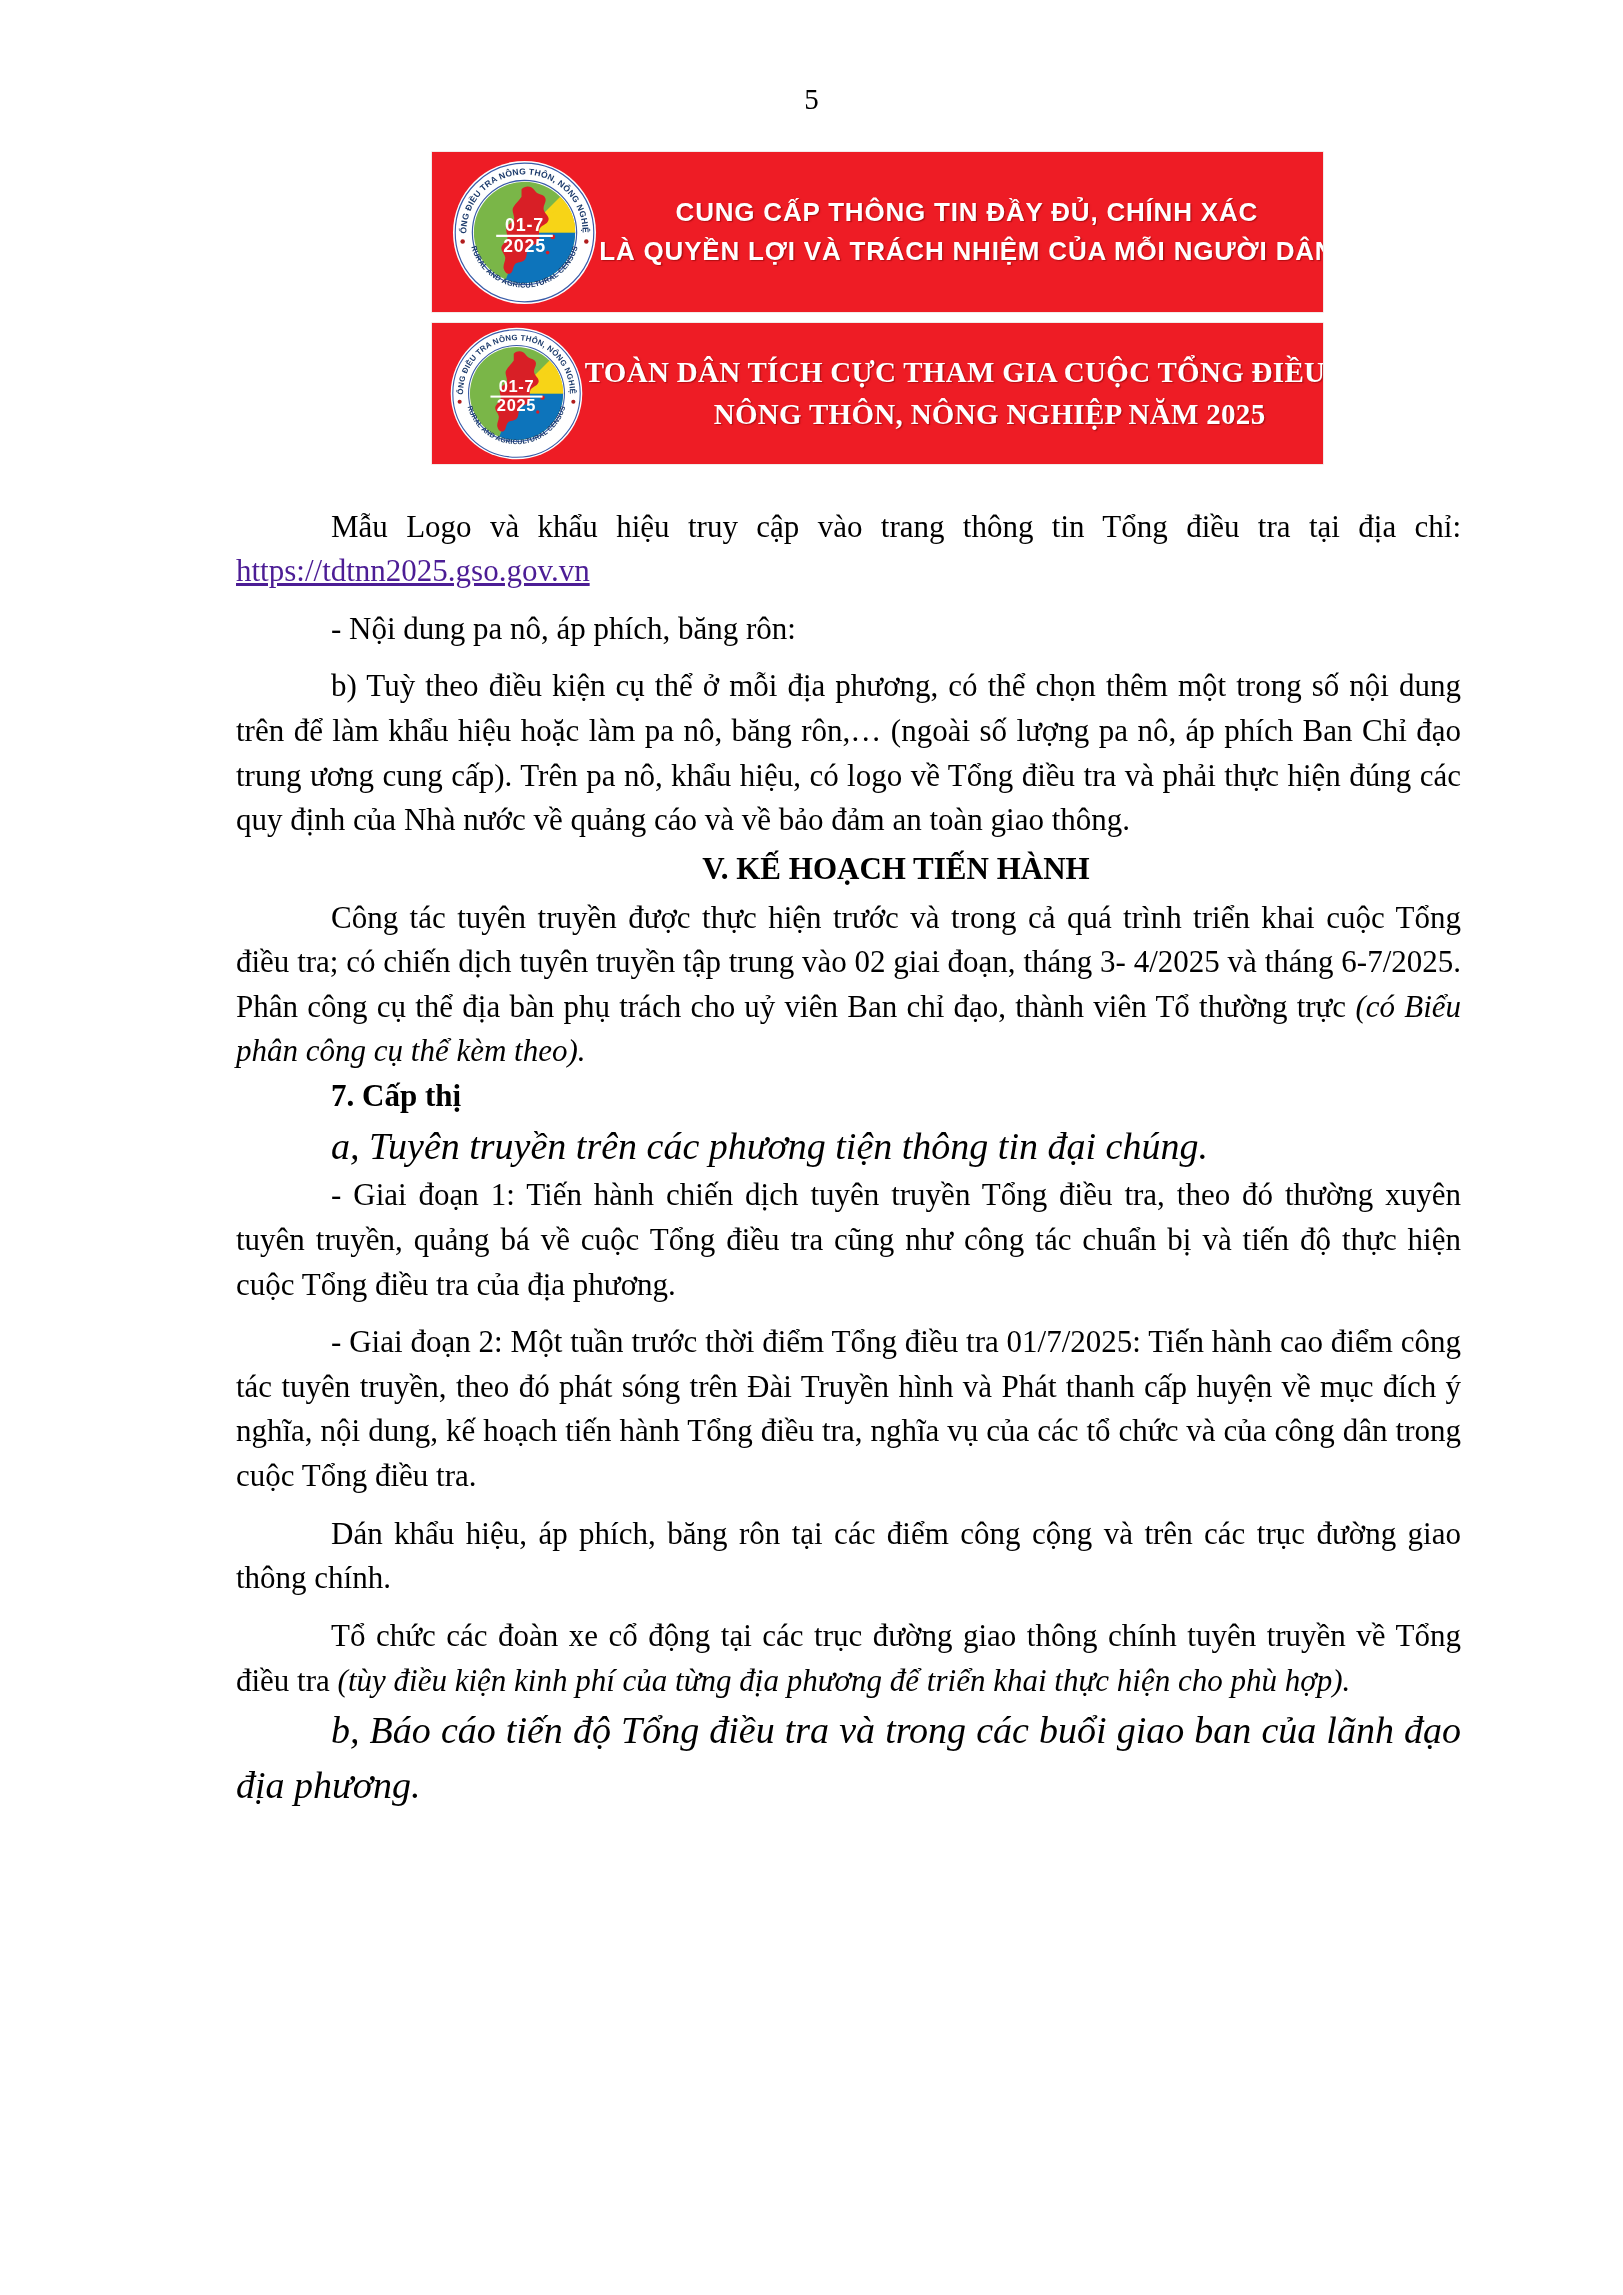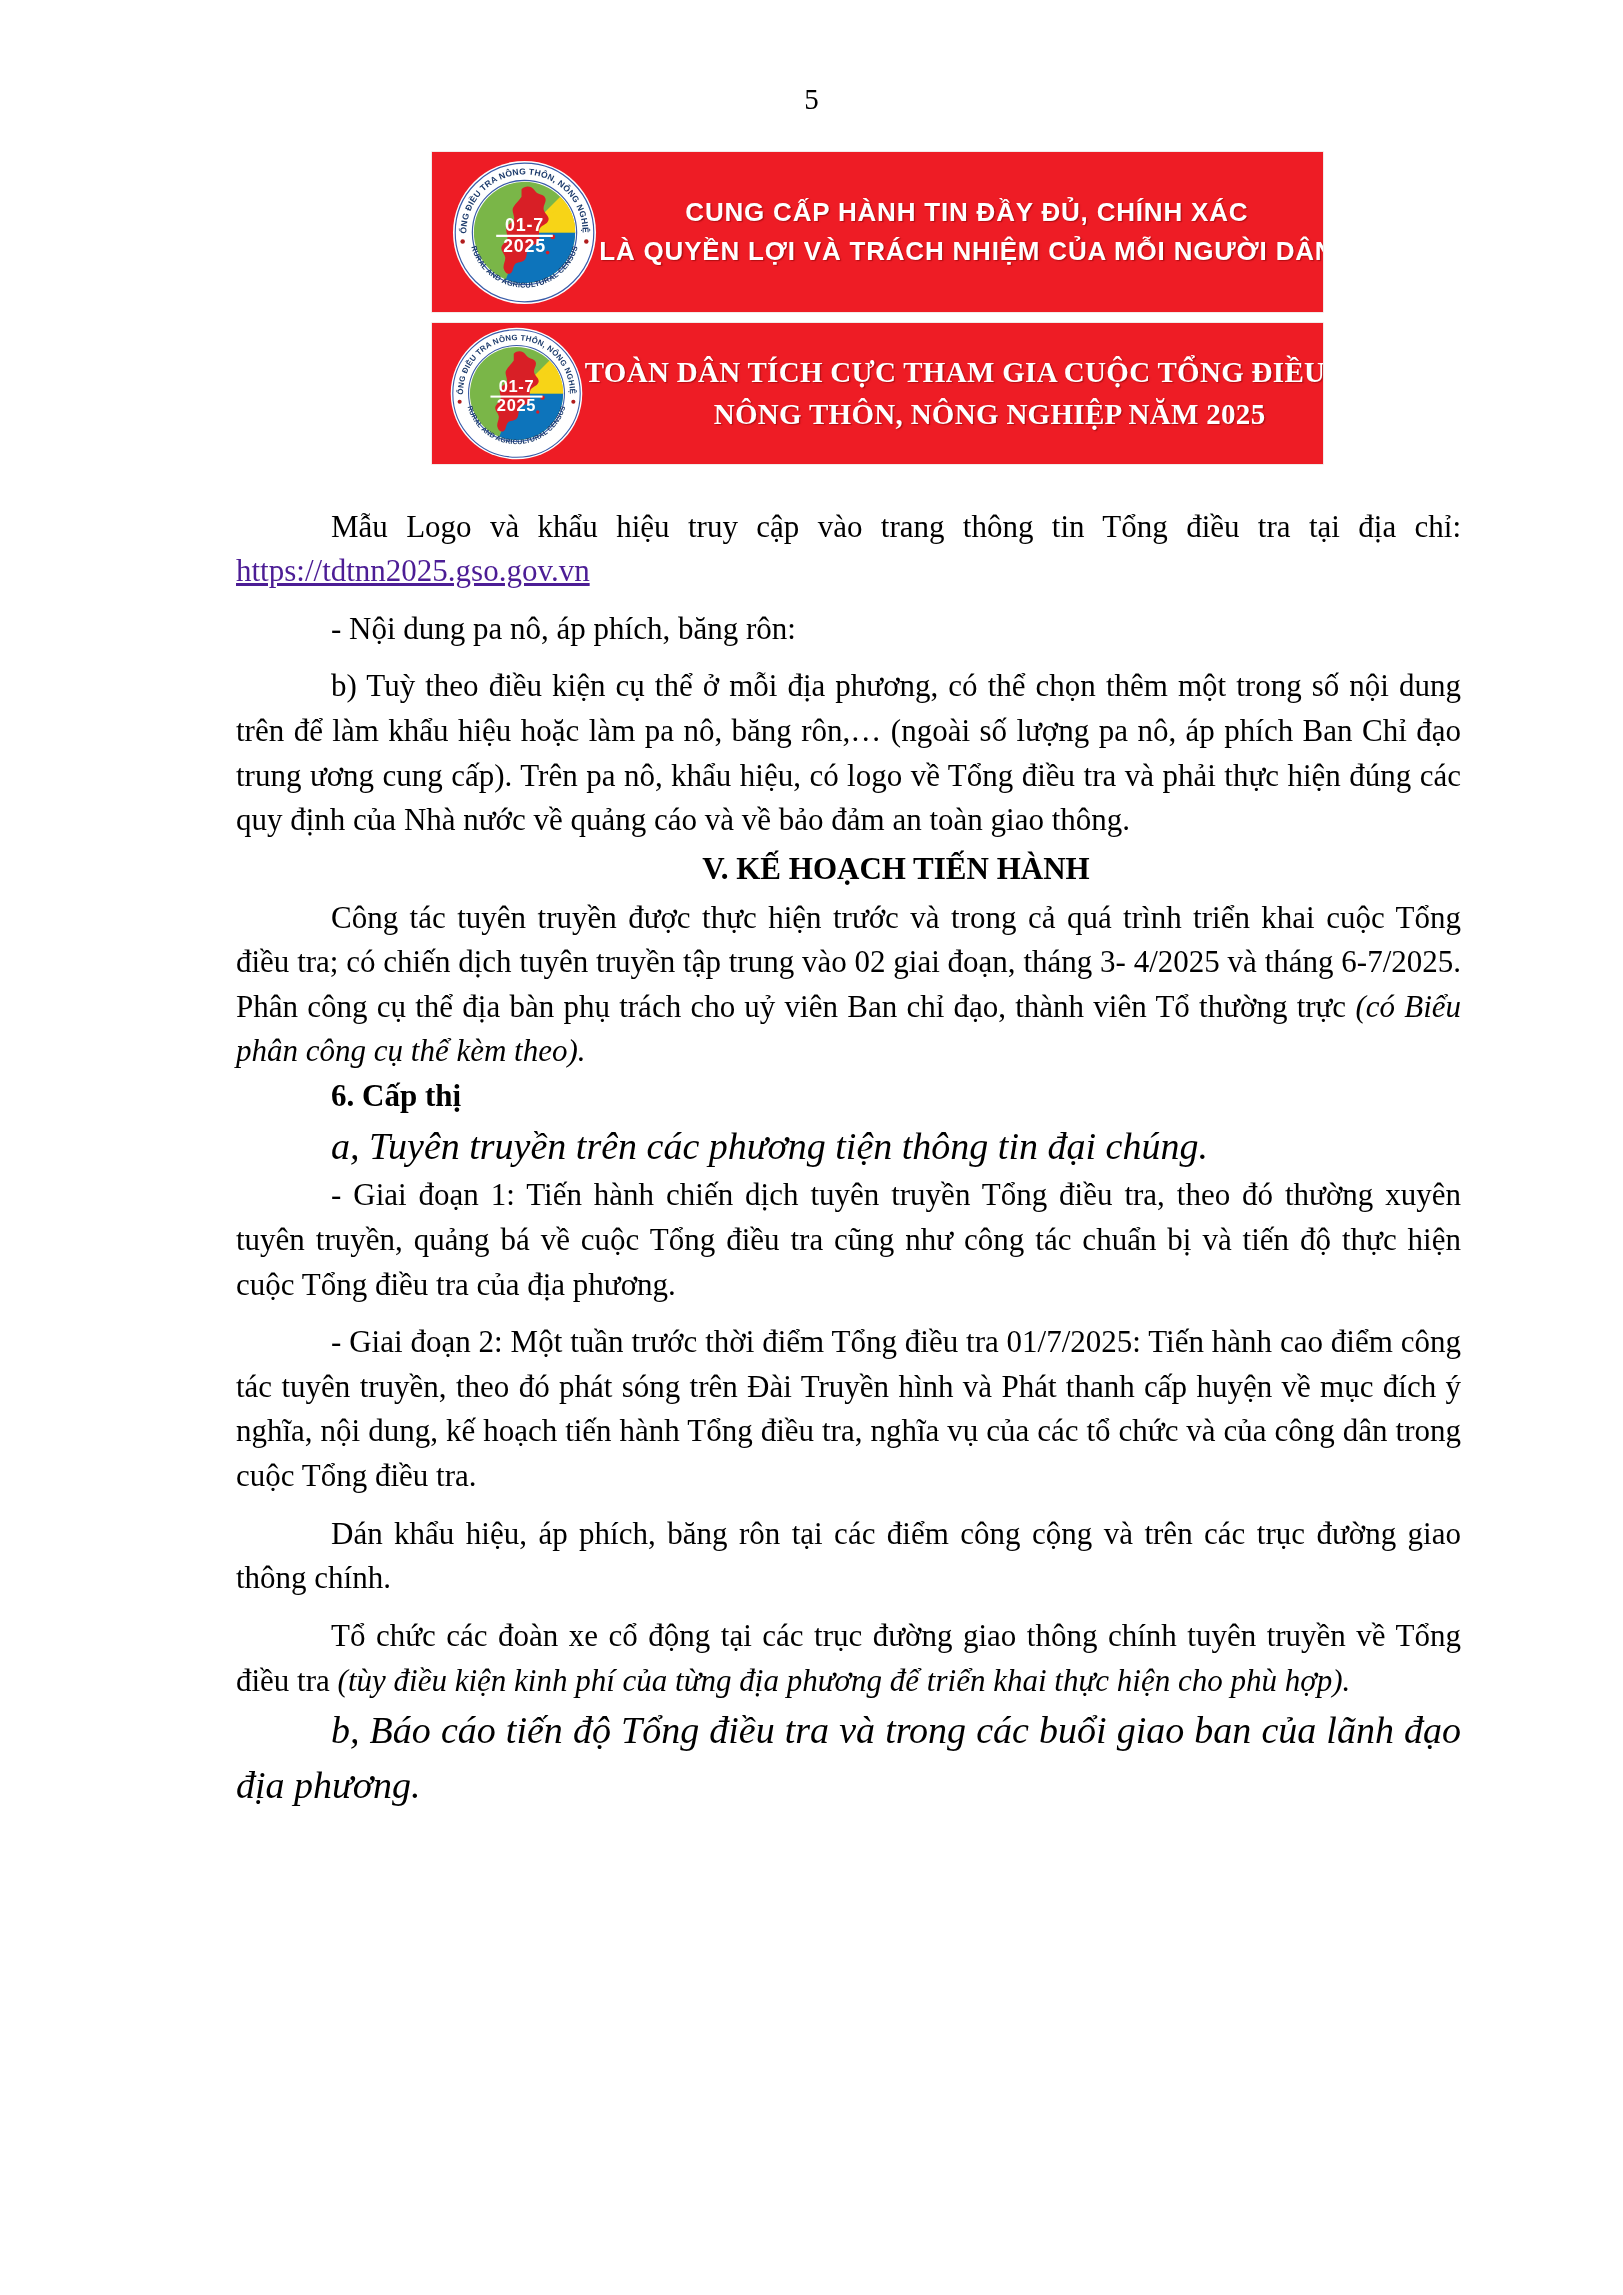--- a/index.html
+++ b/index.html
@@ -181,21 +181,21 @@
               <text><textPath href="#ringTop1" startOffset="50%" text-anchor="middle">TỔNG ĐIỀU TRA NÔNG THÔN, NÔNG NGHIỆP</textPath></text>
             </g>
             <g fill="#1b3a6b" font-family="Liberation Sans, sans-serif" font-weight="bold" font-size="10" letter-spacing="0.3">
               <text><textPath href="#ringBot1" startOffset="50%" text-anchor="middle">RURAL AND AGRICULTURAL CENSUS</textPath></text>
             </g>
             <circle cx="17" cy="112" r="3" fill="#b01c1c"></circle>
             <circle cx="183" cy="112" r="3" fill="#b01c1c"></circle>
           </svg>
         </div>
         <div class="banner-text">
-          <span class="banner-line">CUNG CẤP HÀNH TIN ĐẦY ĐỦ, CHÍNH XÁC</span>
+          <span class="banner-line">CUNG CẤP THÔNG TIN ĐẦY ĐỦ, CHÍNH XÁC</span>
           <span class="banner-line">LÀ QUYỀN LỢI VÀ TRÁCH NHIỆM CỦA MỖI NGƯỜI DÂN</span>
         </div>
       </div>
 
       <div class="banner banner-2">
         <div class="logo-slot">
           <svg width="137" height="137" viewBox="0 0 200 200" aria-hidden="true">
             <defs>
               <path id="ringTop2" d="M 22,100 A 78,78 0 0 1 178,100"></path>
               <path id="ringBot2" d="M 26,100 A 74,74 0 0 0 174,100"></path>
@@ -249,21 +249,21 @@
 
     <p class="para indent">- Nội dung pa nô, áp phích, băng rôn:</p>
 
 
     <p class="para indent">b) Tuỳ theo điều kiện cụ thể ở mỗi địa phương, có thể chọn thêm một trong số nội dung trên để làm khẩu hiệu hoặc làm pa nô, băng rôn,… (ngoài số lượng pa nô, áp phích Ban Chỉ đạo trung ương cung cấp). Trên pa nô, khẩu hiệu, có logo về Tổng điều tra và phải thực hiện đúng các quy định của Nhà nước về quảng cáo và về bảo đảm an toàn giao thông.</p>
 
     <p class="heading">V. KẾ HOẠCH TIẾN HÀNH</p>
 
     <p class="para indent"><span>Công tác tuyên truyền được thực hiện trước và trong cả quá trình triển khai cuộc Tổng điều tra; có chiến dịch tuyên truyền tập trung vào 02 giai đoạn, tháng 3- 4/2025 và tháng 6-7/2025. Phân công cụ thể địa bàn phụ trách cho uỷ viên Ban chỉ đạo, thành viên Tổ thường trực </span><span class="ital">(có Biểu phân công cụ thể kèm theo).</span></p>
 
-    <p class="heading-sub">6. Cấp thị</p>
+    <p class="heading-sub">7. Cấp thị</p>
 
     <p class="para-italic">a, Tuyên truyền trên các phương tiện thông tin đại chúng.</p>
 
     <p class="para indent">- Giai đoạn 1: Tiến hành chiến dịch tuyên truyền Tổng điều tra, theo đó thường xuyên tuyên truyền, quảng bá về cuộc Tổng điều tra cũng như công tác chuẩn bị và tiến độ thực hiện cuộc Tổng điều tra của địa phương.</p>
 
     <p class="para indent">- Giai đoạn 2: Một tuần trước thời điểm Tổng điều tra 01/7/2025: Tiến hành cao điểm công tác tuyên truyền, theo đó phát sóng trên Đài Truyền hình và Phát thanh cấp huyện về mục đích ý nghĩa, nội dung, kế hoạch tiến hành Tổng điều tra, nghĩa vụ của các tổ chức và của công dân trong cuộc Tổng điều tra.</p>
 
     <p class="para indent">Dán khẩu hiệu, áp phích, băng rôn tại các điểm công cộng và trên các trục đường giao thông chính.</p>
 
     <p class="para indent"><span>Tổ chức các đoàn xe cổ động tại các trục đường giao thông chính tuyên truyền về Tổng điều tra </span><span class="ital">(tùy điều kiện kinh phí của từng địa phương để triển khai thực hiện cho phù hợp).</span></p>

